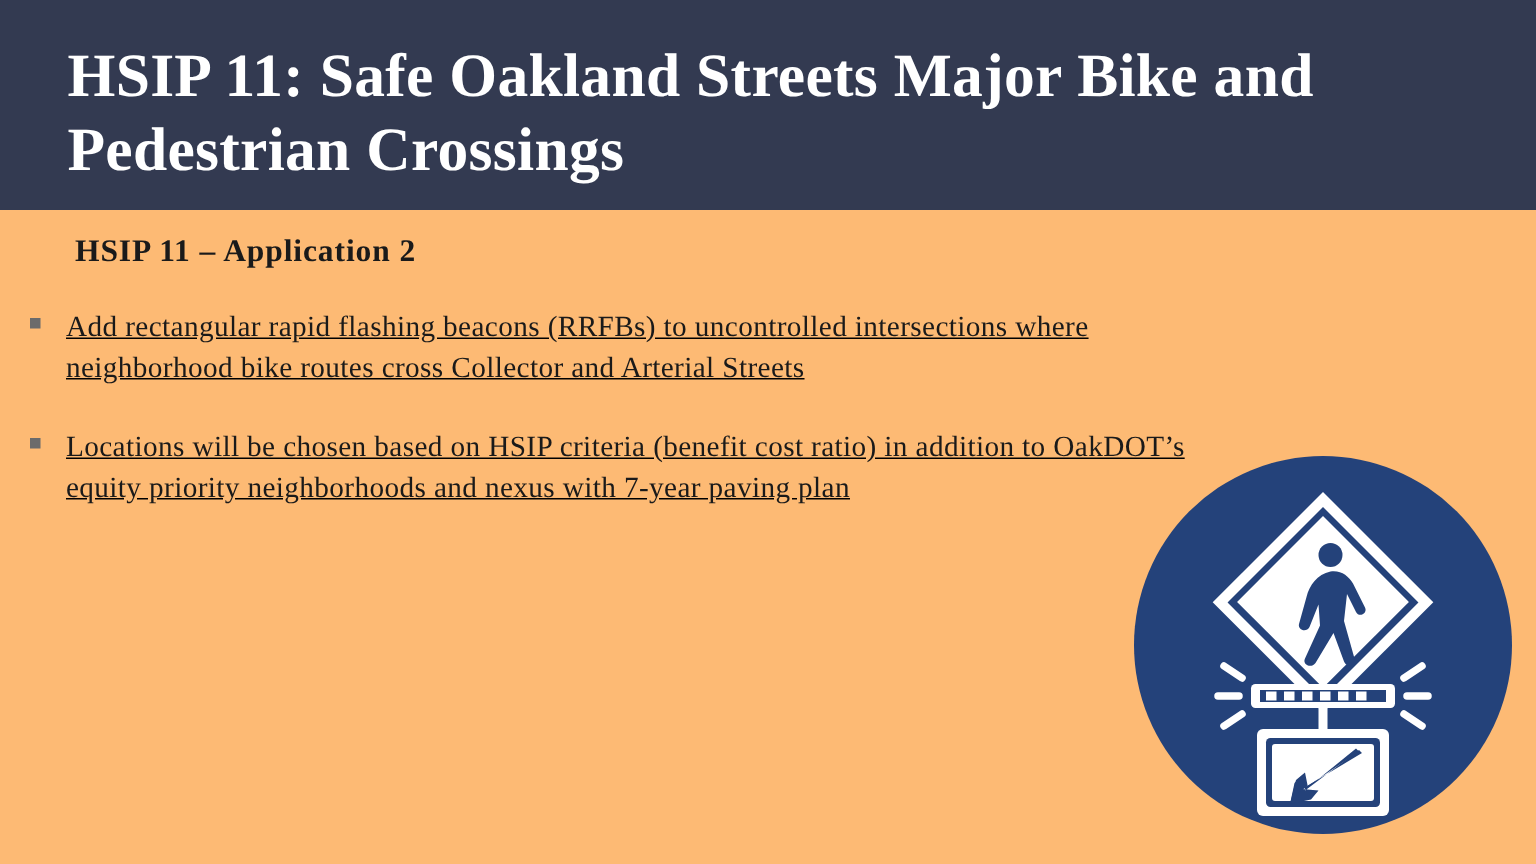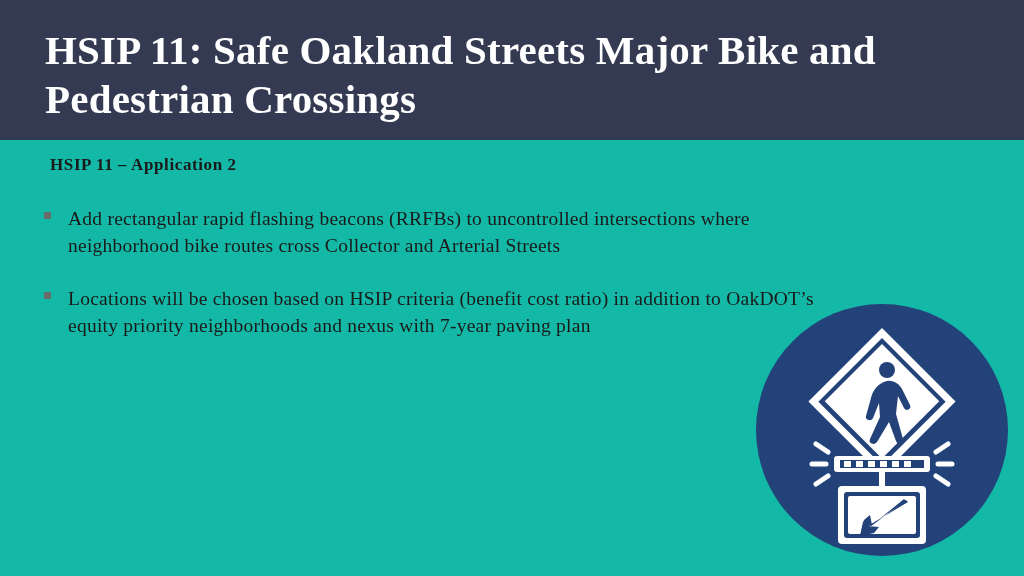--- a/index.html
+++ b/index.html
@@ -10,21 +10,21 @@
     width: 1024px;
     height: 576px;
     background: #ffffff;
     font-family: "Liberation Serif", serif;
     overflow: hidden;
   }
   .slide {
     position: relative;
     width: 1024px;
     height: 576px;
-    background: #14b8a6;
+    background: #fdba74;
   }
   .title-bar {
     position: absolute;
     left: 0;
     top: 0;
     width: 1024px;
     height: 140px;
     background: #333a51;
   }
   .slide-title {
@@ -39,28 +39,29 @@
     line-height: 49px;
     letter-spacing: 0.2px;
   }
   .subtitle {
     position: absolute;
     left: 50px;
     top: 155px;
     color: #1a1a1a;
     font-family: "Liberation Serif", serif;
     font-weight: bold;
-    font-size: 17px;
+    font-size: 21px;
     letter-spacing: 0.6px;
   }
   .bullets {
     position: absolute;
-    left: 26px;
+    left: 2px;
     top: 205px;
     width: 800px;
+    text-decoration: underline;
   }
   .bullet {
     position: relative;
     display: block;
     padding-left: 42px;
     margin-bottom: 26px;
     color: #1a1a1a;
     font-family: "Liberation Serif", serif;
     font-size: 19.5px;
     line-height: 27px;

